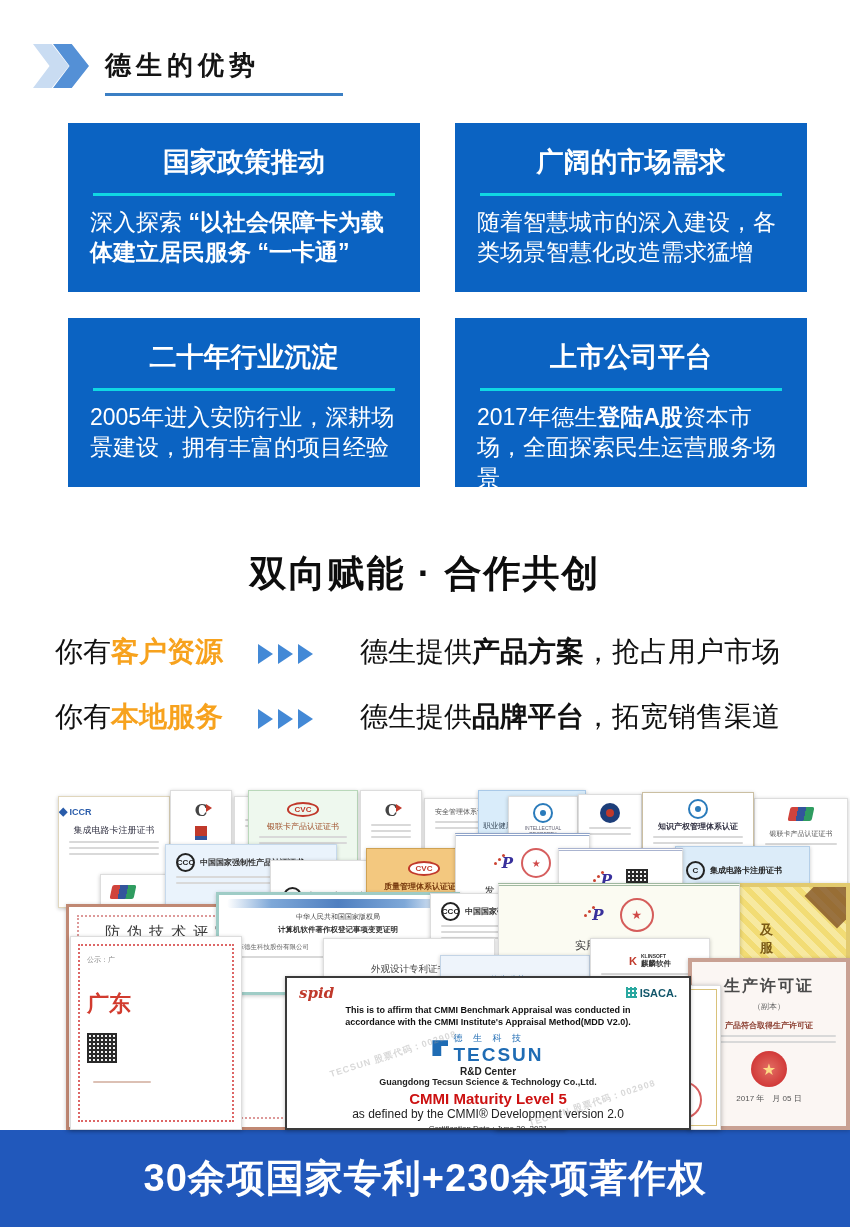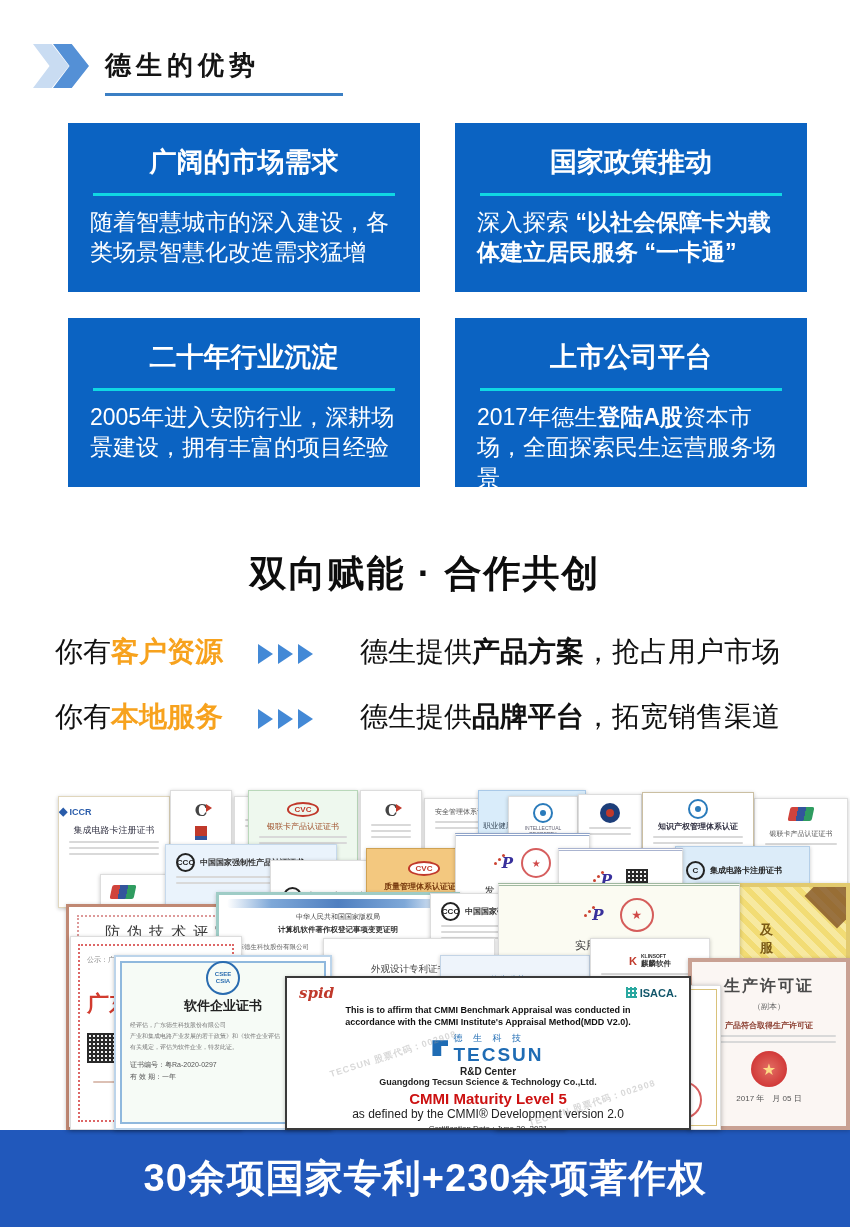--- a/index.html
+++ b/index.html
@@ -144,28 +144,28 @@
     <span class="chev ch1"></span>
     <span class="chev ch2"></span>
     <div class="hdr-t">
       <span class="hdr-title">德生的优势</span>
       <div class="hdr-underline"></div>
     </div>
   </div>
 
   <div class="cards">
     <div class="card">
+      <div class="card-title">国家政策推动</div>
+      <div class="card-div"></div>
+      <div class="card-body"><span>深入探索 </span><span class="b">“以社会保障卡为载体建立居民服务 “一卡通”</span><span></span></div>
+    </div>
+    <div class="card">
       <div class="card-title">广阔的市场需求</div>
       <div class="card-div"></div>
       <div class="card-body"><span>随着智慧城市的深入建设，各类场景智慧化改造需求猛增</span><span class="b"></span><span></span></div>
-    </div>
-    <div class="card">
-      <div class="card-title">国家政策推动</div>
-      <div class="card-div"></div>
-      <div class="card-body"><span>深入探索 </span><span class="b">“以社会保障卡为载体建立居民服务 “一卡通”</span><span></span></div>
     </div>
     <div class="card">
       <div class="card-title">二十年行业沉淀</div>
       <div class="card-div"></div>
       <div class="card-body"><span>2005年进入安防行业，深耕场景建设，拥有丰富的项目经验</span><span class="b"></span><span></span></div>
     </div>
     <div class="card">
       <div class="card-title">上市公司平台</div>
       <div class="card-div"></div>
       <div class="card-body"><span>2017年德生</span><span class="b">登陆A股</span><span>资本市场，全面探索民生运营服务场景</span></div>
@@ -358,33 +358,20 @@
     </div>
 
     <div class="cert c-notice">
       <div class="no-inner"></div>
       <span style="position:absolute;left:16px;top:18px;font-size:7px;color:#888;">公示：广</span>
       <span style="position:absolute;left:16px;top:52px;font-size:22px;font-weight:bold;color:#d23b2e;">广东</span>
       <span class="qr" style="position:absolute;left:16px;top:96px;width:30px;height:30px;"></span>
       <div class="ml r" style="position:absolute;left:12px;right:80px;top:140px;"></div>
     </div>
 
-    <div class="cert c-software">
-      <div class="csee">
-          <span>CSEE</span>
-          <span>CSIA</span>
-        </div>
-      <span class="t" style="font-size:13px;font-weight:bold;color:#222;">软件企业证书</span>
-      <span class="t" style="font-size:6px;color:#777;text-align:left;padding:6px 12px 0 14px;">经评估，广东德生科技股份有限公司</span>
-      <span class="t" style="font-size:6px;color:#777;text-align:left;padding:2px 12px 0 14px;">产业和集成电路产业发展的若干政策》和《软件企业评估</span>
-      <span class="t" style="font-size:6px;color:#777;text-align:left;padding:2px 12px 0 14px;">有关规定，评估为软件企业，特发此证。</span>
-      <span class="t" style="font-size:7px;color:#555;text-align:left;padding:8px 0 0 14px;">证书编号：粤Ra-2020-0297</span>
-      <span class="t" style="font-size:7px;color:#555;text-align:left;padding:2px 0 0 14px;">有 效 期：一年</span>
-      <span class="qr" style="position:absolute;right:14px;bottom:14px;width:26px;height:26px;"></span>
-    </div>
 
     <div class="cert c-tecsun">
       <div style="display:flex;align-items:center;justify-content:center;margin-top:18px;">
         <span class="tec-sq"></span>
         <span style="text-align:left;">
             <span class="tec-cn" style="font-size:7px;letter-spacing:2px;">德生科技</span>
             <span class="tec-en" style="font-size:13px;">TECSUN</span>
           </span>
       </div>
       <div class="ml"></div>

